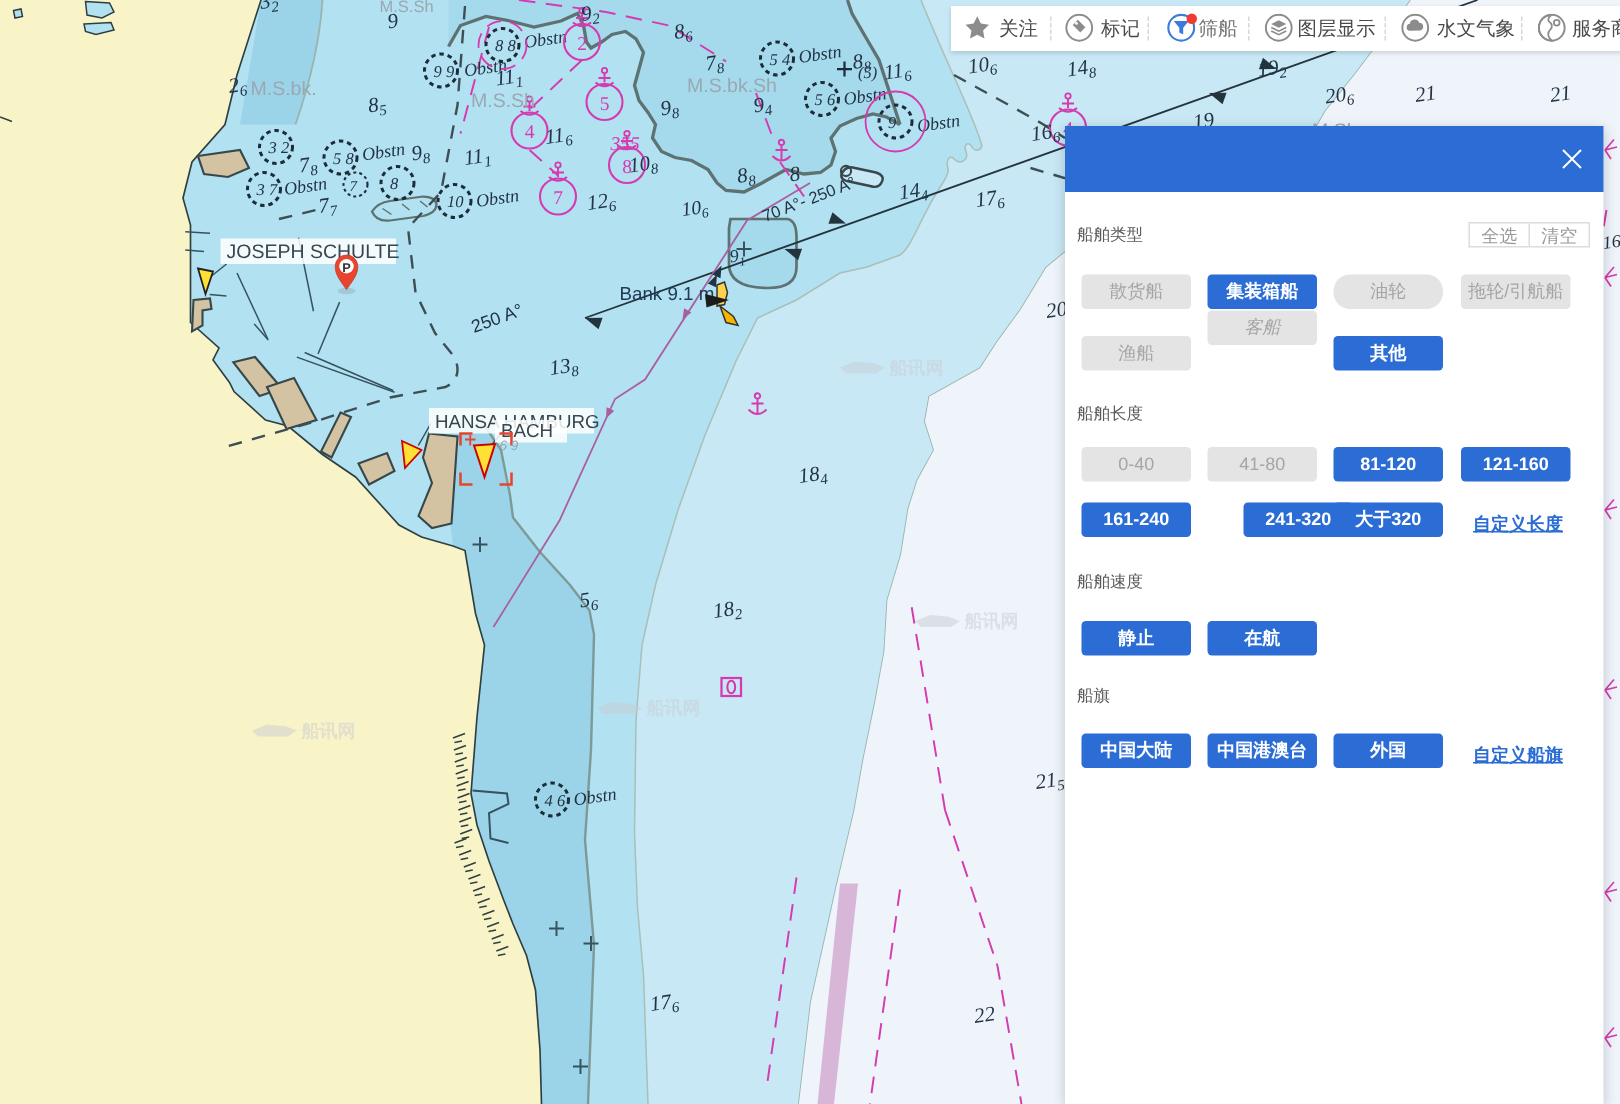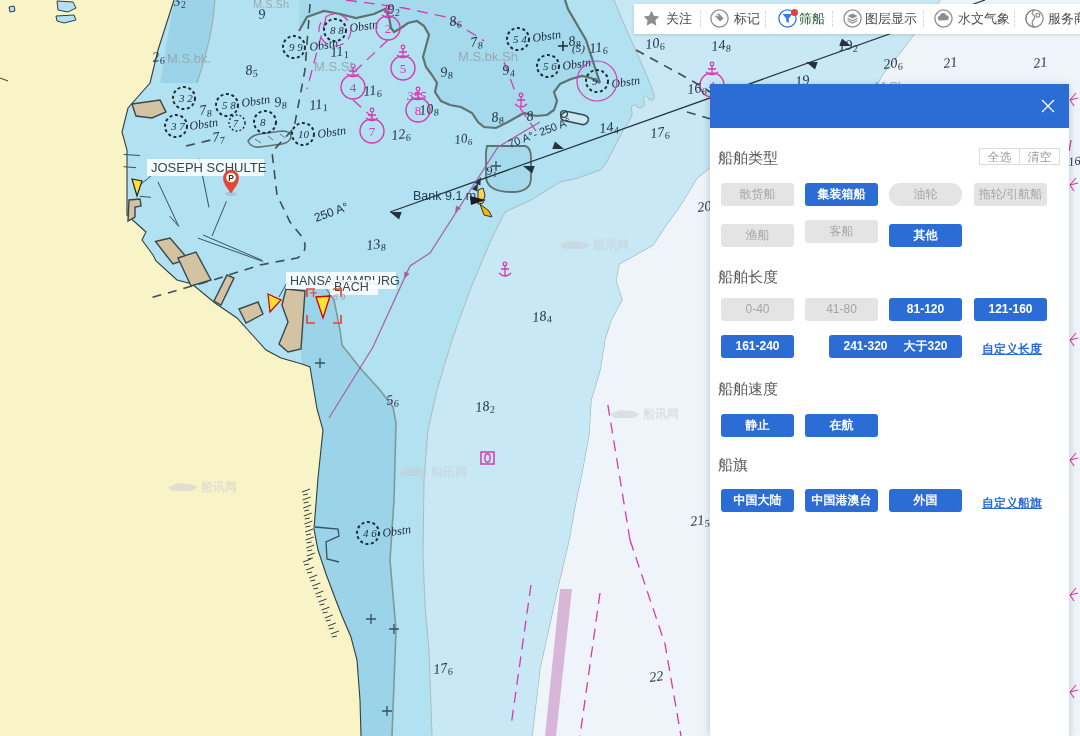--- a/index.html
+++ b/index.html
@@ -6,28 +6,28 @@
   body{width:1080px;height:736px;overflow:hidden;position:relative;
        font-family:"Liberation Sans",sans-serif;background:#eef3fa;}
   #map{position:absolute;left:0;top:0;}
   
   #topbar{position:absolute;left:586px;top:4px;width:494px;height:30px;background:#fff;
           box-shadow:0 1px 3px rgba(0,0,0,.15);
           font-size:13px;color:#4a4a4a;white-space:nowrap;margin-left:48px;}
   #topbar .tx{position:absolute;top:8px;line-height:14px;}
   #topbar .ic{position:absolute;}
   #topbar .sep{position:absolute;top:7px;width:0;height:16px;border-left:1px dashed #d8d8d8;}
-  #topbar .blue{color:#14532d;}
+  #topbar .blue{color:#737373;}
   
   #panel{position:absolute;left:710px;top:84px;width:359px;height:652px;background:#fff;
          box-shadow:0 2px 8px rgba(0,0,0,.2);}
   #phead{position:absolute;left:0;top:0;width:100%;height:44px;background:#2b6cd5;}
   #phead .t{position:absolute;left:10px;top:14px;color:#fff;font-size:14px;margin-top:32px;}
   #phead .x{position:absolute;right:13px;top:14px;width:16px;height:16px;}
-  .lab{position:absolute;font-size:15px;color:#595959;}
+  .lab{position:absolute;font-size:11px;color:#595959;}
   .btn{position:absolute;width:73px;height:23px;line-height:23px;text-align:center;
        font-size:12px;border-radius:3px;}
   .g{background:#e4e4e4;color:#a5a5a5;}
   .b{background:#2b6cd5;color:#fff;font-weight:bold;}
   .lnk{position:absolute;font-size:12px;font-weight:bold;color:#2b6cd5;
        text-decoration:underline;}
   #selclr{position:absolute;right:9px;top:64px;height:17px;display:flex;font-size:12px;color:#9a9a9a;padding-left:20px;}
   #selclr div{width:39px;text-align:center;border:1px solid #dcdcdc;line-height:17px;padding:0;}
   #selclr div:first-child{border-right:none;}
 </style>
@@ -381,21 +381,21 @@
   <span class="lab" style="left:8px;top:65px;">船舶类型</span>
   <div id="selclr">
       <div>全选</div>
       <div>清空</div>
     </div>
   <div class="btn g" style="left:11px;top:99px;">散货船</div>
   <div class="btn b" style="left:95px;top:99px;">集装箱船</div>
   <div class="btn g" style="left:179px;top:99px;border-radius:11px;">油轮</div>
   <div class="btn g" style="left:264px;top:99px;">拖轮/引航船</div>
   <div class="btn g" style="left:11px;top:140px;">渔船</div>
-  <div class="btn g" style="left:95px;top:136px;">客船</div>
+  <div class="btn g" style="left:95px;top:123px;font-style:italic;">客船</div>
   <div class="btn b" style="left:179px;top:140px;">其他</div>
 
   <span class="lab" style="left:8px;top:184px;">船舶长度</span>
   <div class="btn g" style="left:11px;top:214px;">0-40</div>
   <div class="btn g" style="left:95px;top:214px;">41-80</div>
   <div class="btn b" style="left:179px;top:214px;">81-120</div>
   <div class="btn b" style="left:264px;top:214px;">121-160</div>
   <div class="btn b" style="left:11px;top:251px;">161-240</div>
   <div class="btn b" style="left:95px;top:251px;margin-left:24px;">241-320</div>
   <div class="btn b" style="left:179px;top:251px;">大于320</div>

